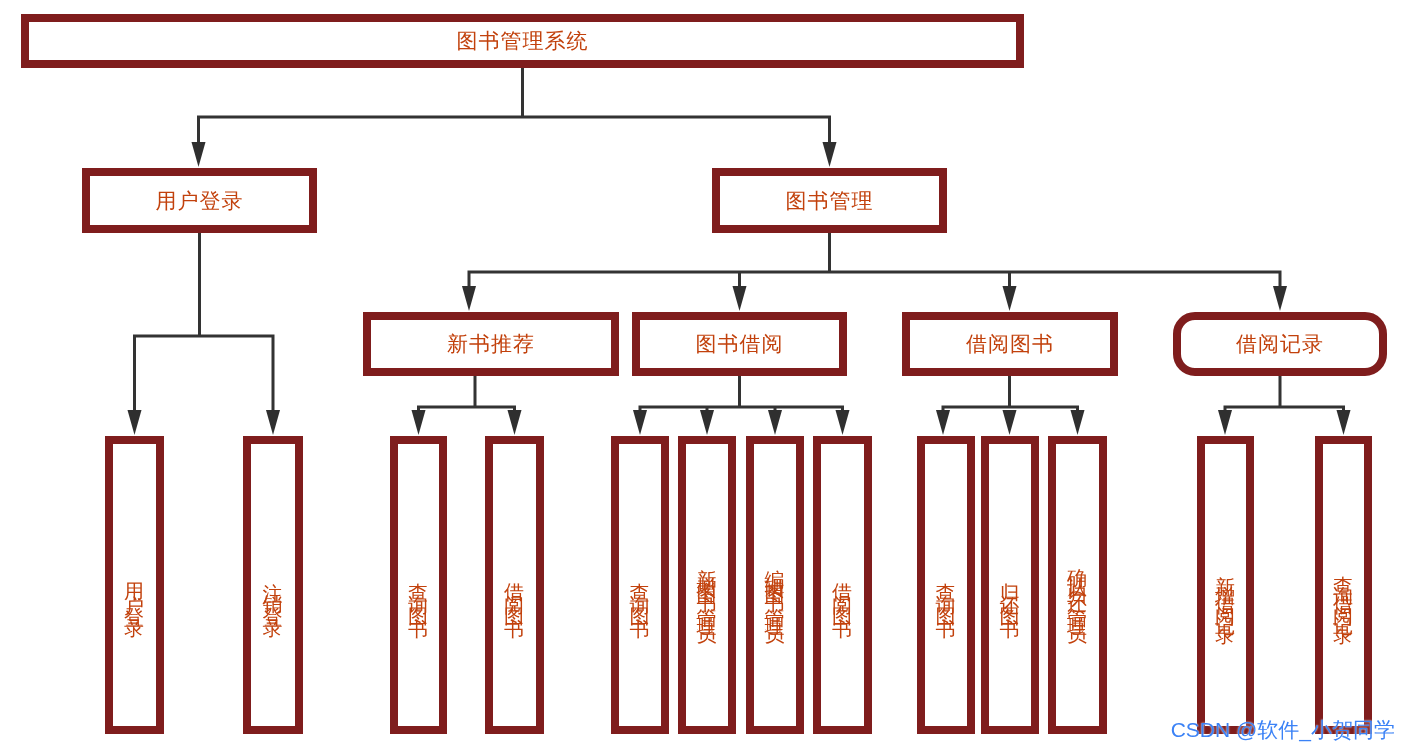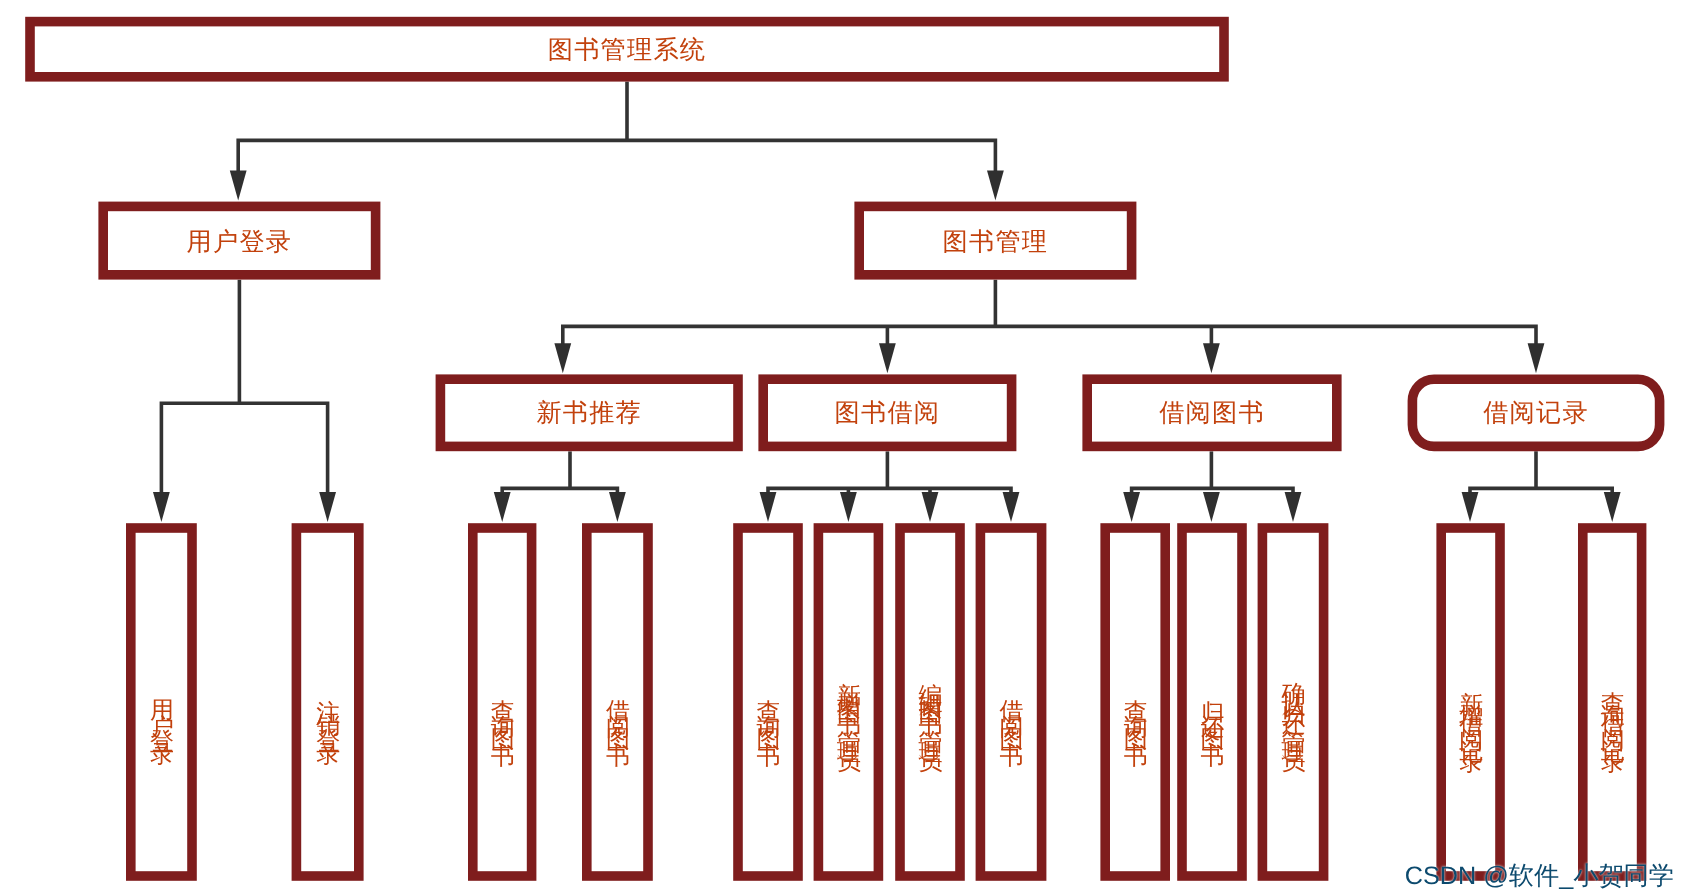--- a/index.html
+++ b/index.html
@@ -57,21 +57,21 @@
     line-height: 1;
   }
   .sp4 { letter-spacing: 12px; margin-bottom: -12px; }
   .sp6 { letter-spacing: 10px; margin-bottom: -10px; }
   .sp9 { letter-spacing: 8px;  margin-bottom: -8px; }
   .watermark {
     position: absolute;
     right: 10px;
     top: 716px;
     font-size: 21px;
-    color: #0c4a6e;
+    color: #3b82f6;
     text-shadow: 0 0 2px #ffffff;
     white-space: nowrap;
   }
 </style>
 </head>
 <body>
 
 <div class="canvas">
 
   <svg class="connectors" viewBox="0 0 1405 747" xmlns="http://www.w3.org/2000/svg">

